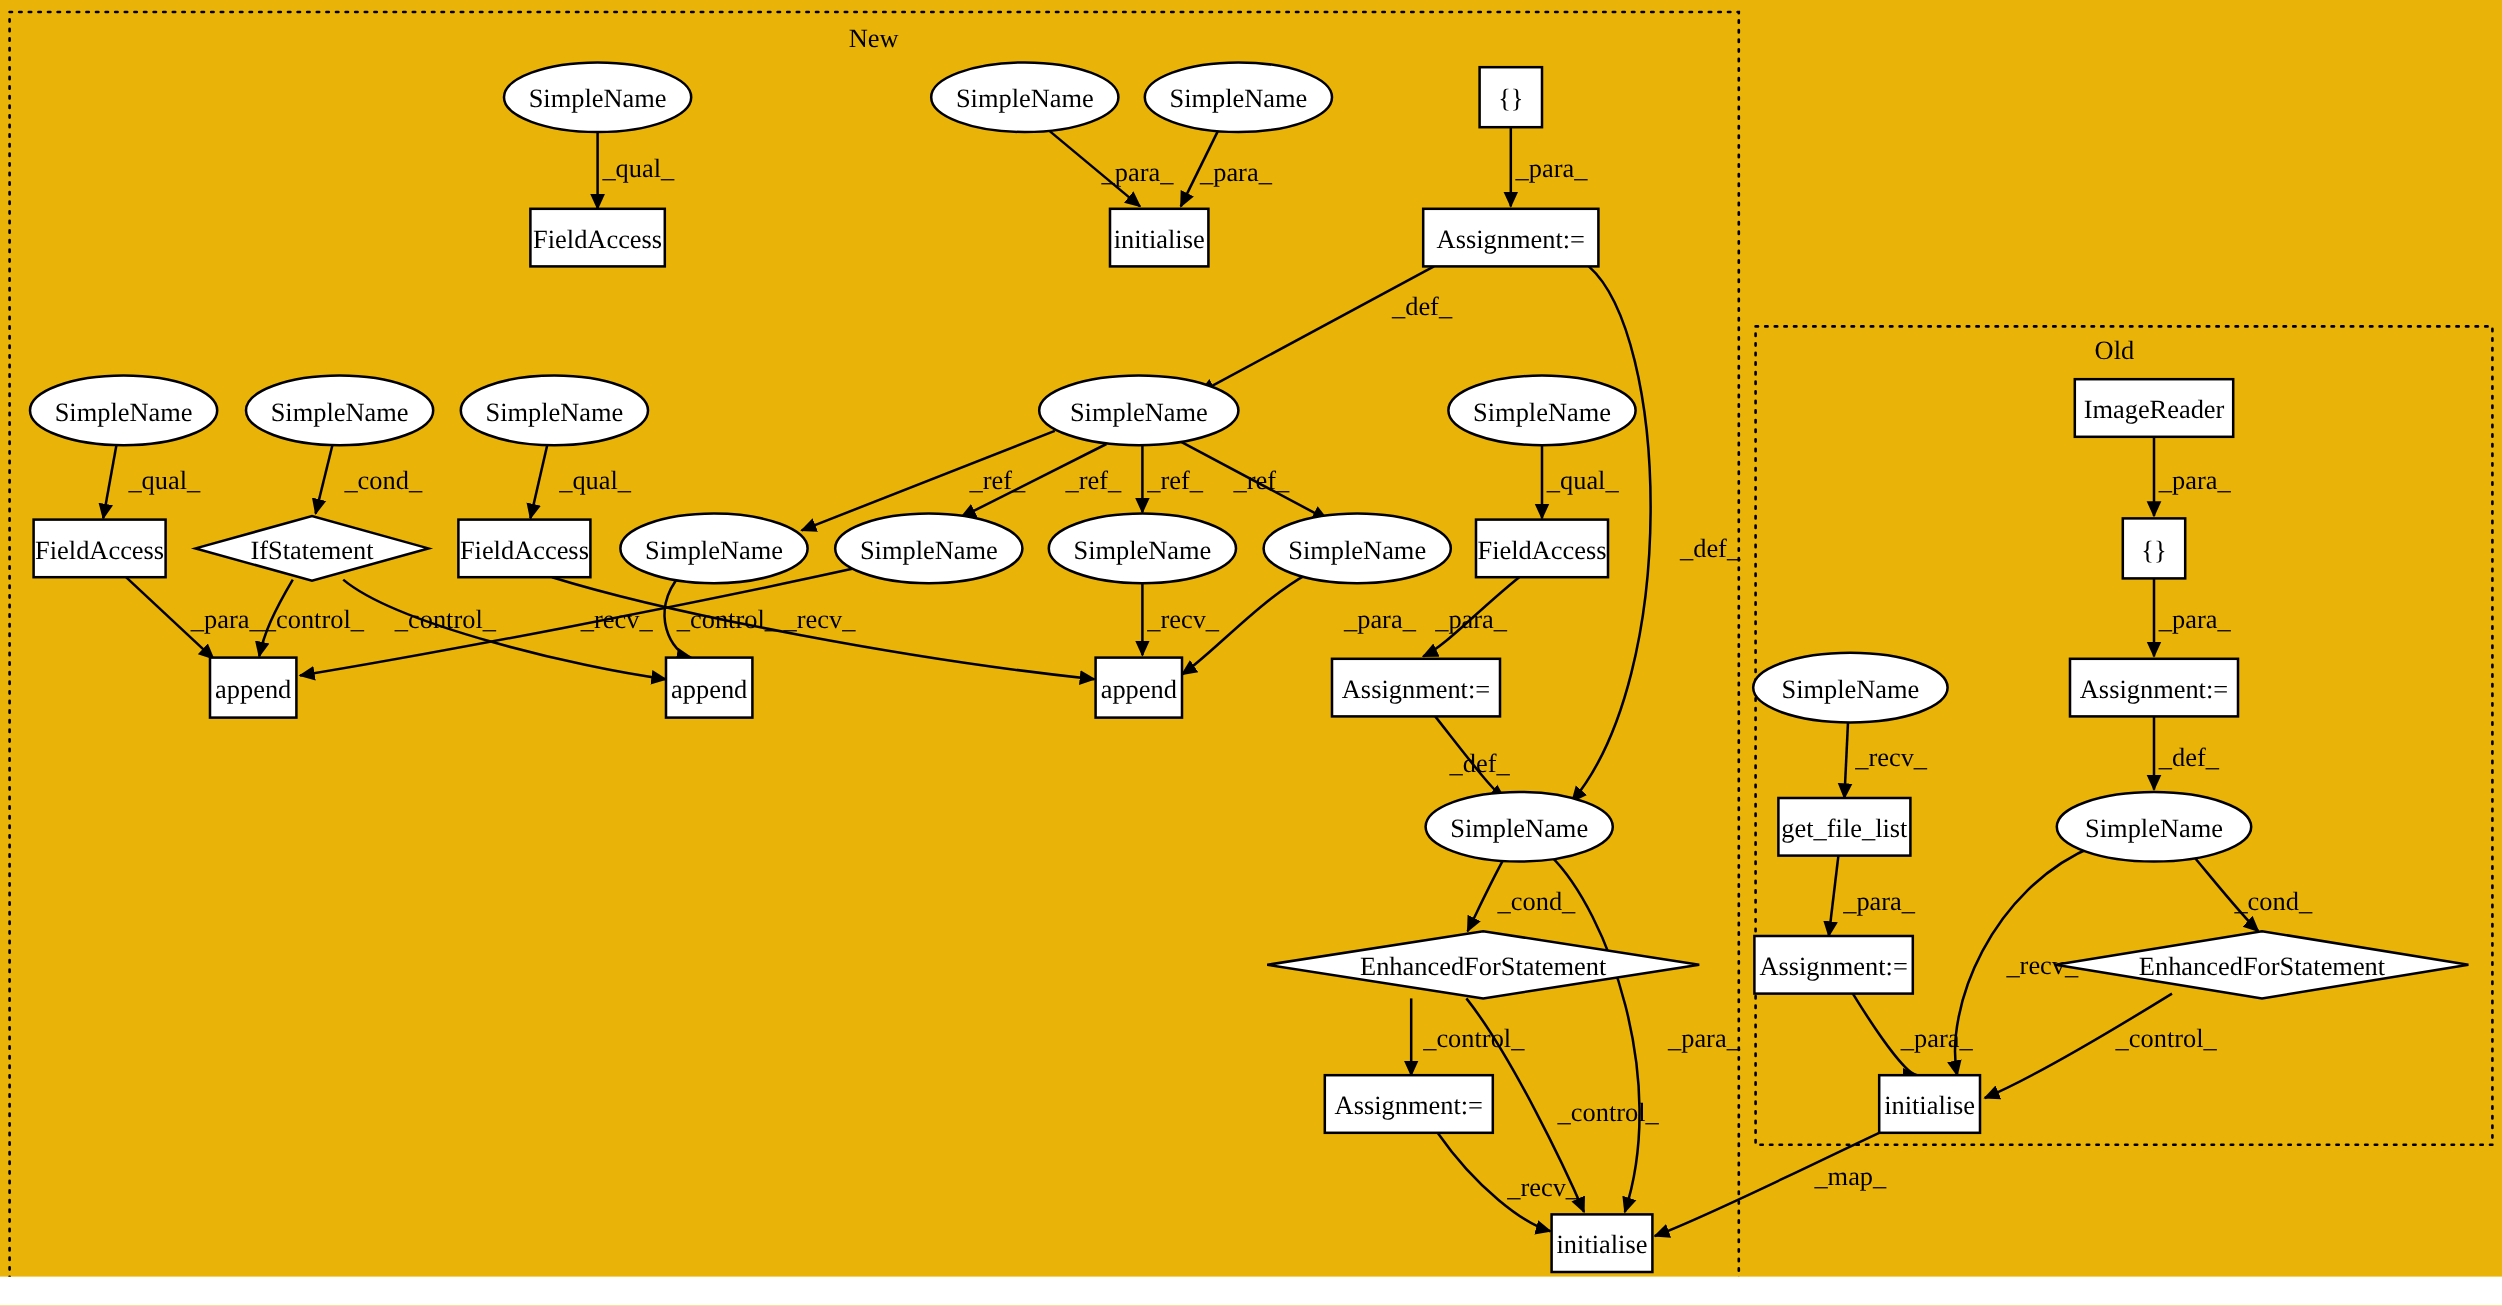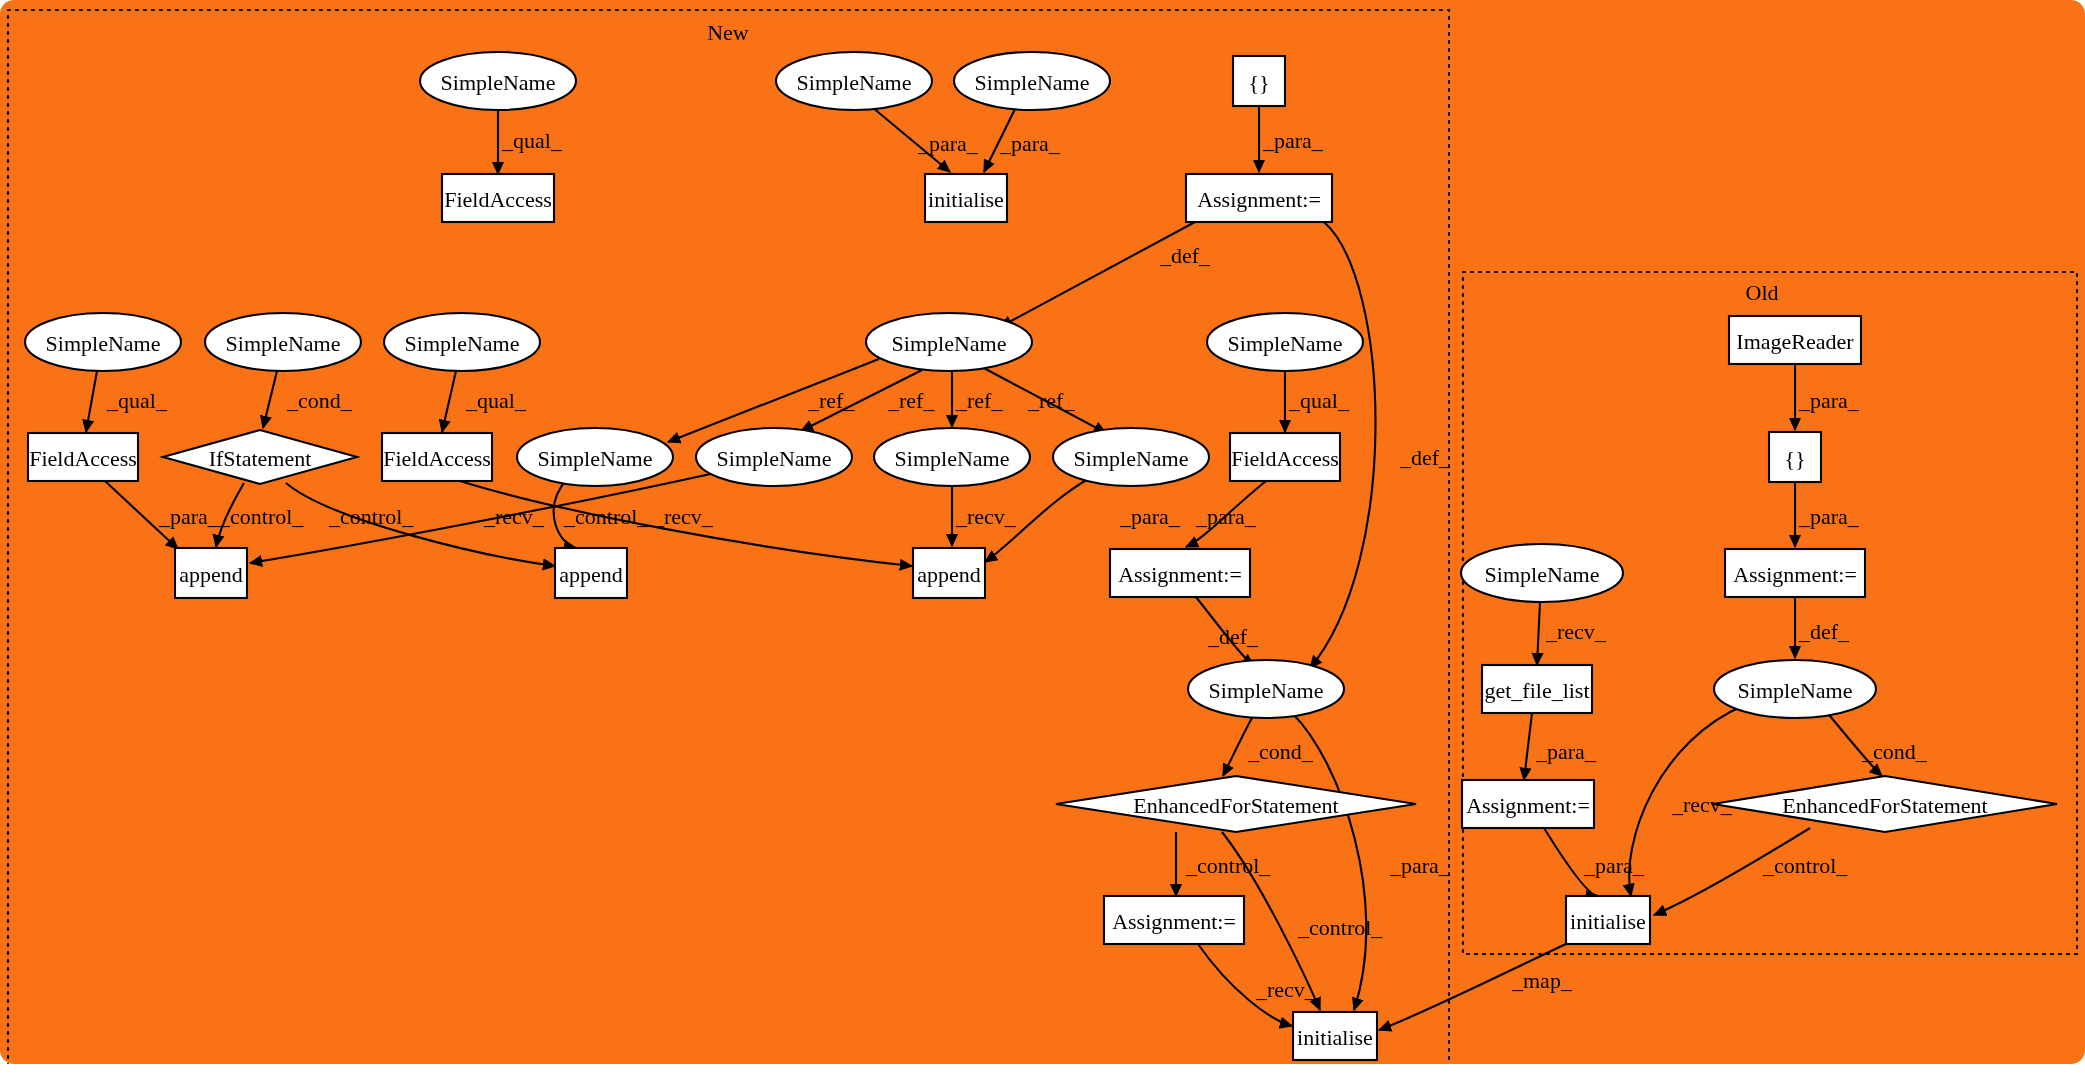--- a/index.html
+++ b/index.html
@@ -4,23 +4,22 @@
 <style>
   html, body {
     margin: 0;
     padding: 0;
     background: #ffffff;
   }
   #stage {
     position: relative;
     width: 2085px;
     height: 1064px;
-    background: #f97316;
+    background: #eab308;
     font-family: "Liberation Serif", serif;
-    border-radius: 14px;
   }
   svg { display: block; }
   .node-shape {
     fill: #ffffff;
     stroke: #000000;
     stroke-width: 2.1;
   }
   .node-label {
     font-family: "Liberation Serif", serif;
     font-size: 22px;

